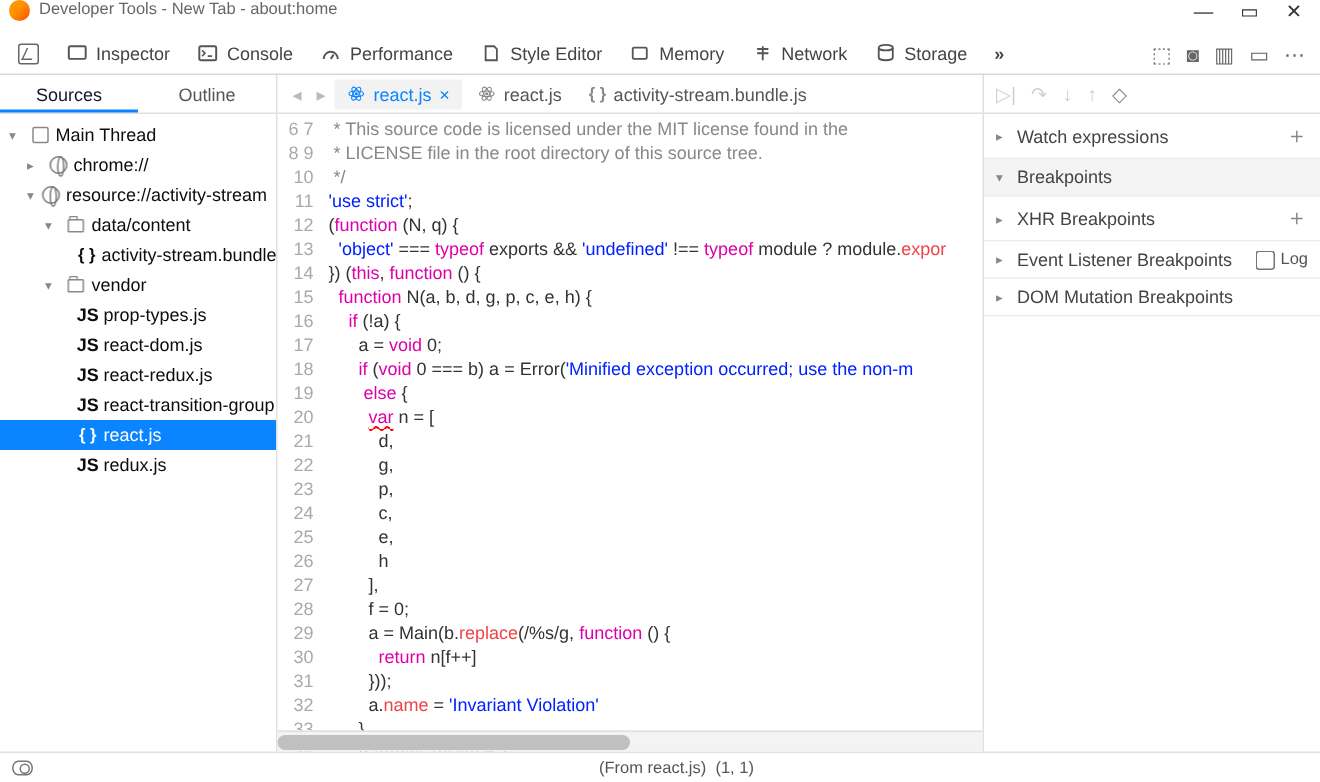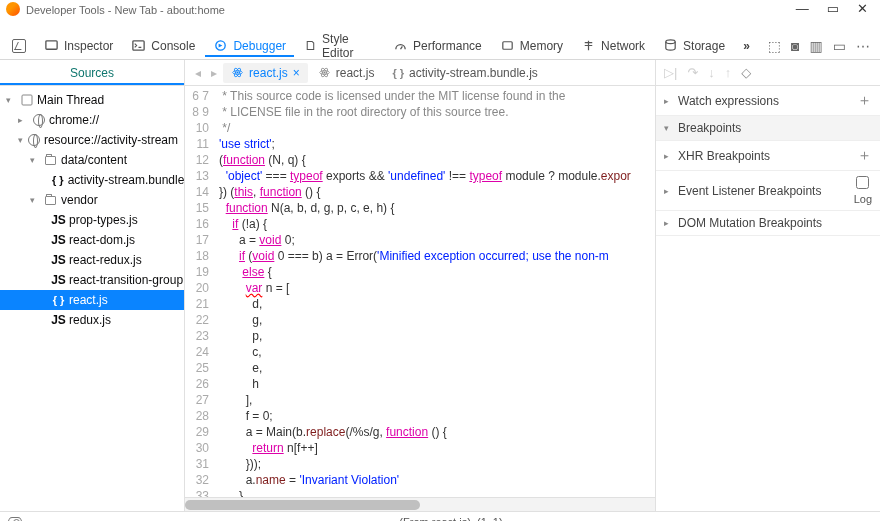--- a/index.html
+++ b/index.html
@@ -1,68 +1,68 @@
 <!DOCTYPE html>
 <html><head>
 <meta charset="utf-8">
 <style>
 * { margin:0; padding:0; box-sizing:border-box; font-family:"Segoe UI",Tahoma,sans-serif; }
 body { width:880px; height:521px; background:#fff; font-size:12px; color:#0c0c0d; overflow:hidden; position:relative; }
-.titlebar { height:22px; display:flex; align-items:flex-end; padding:16px 6px; color:#666; font-size:11px; }
+.titlebar { height:22px; display:flex; align-items:flex-start; padding:0 6px; color:#666; font-size:11px; }
 .titlebar .ff { width:14px; height:14px; border-radius:50%; background:linear-gradient(135deg,#ff9500 40%,#ff4f00); margin-right:6px; }
 .titlebar .controls { margin-left:auto; display:flex; gap:18px; padding-right:6px; font-size:13px; color:#333; }
 .titlebar .controls span { cursor:pointer; }
 .toolbar { height:28px; border-bottom:1px solid #d8d8d8; display:flex; align-items:center; padding:0 4px; gap:2px; color:#444; }
 .tool { display:flex; align-items:center; gap:5px; padding:4px 8px; border-radius:2px; font-size:12px; cursor:pointer; }
 .tool.active { color:#0a84ff; border-bottom:2px solid #0a84ff; border-radius:0; padding-bottom:2px; }
 .tool svg { width:15px; height:15px; }
 .spacer { flex:1; }
 .tool-icons { display:flex; gap:10px; padding:0 6px; color:#666; }
 .tool-icons span { cursor:pointer; font-size:14px; }
 .main { display:flex; height:451px; }
 .left { width:185px; border-right:1px solid #e0e0e0; display:flex; flex-direction:column; }
 .left-tabs { display:flex; height:26px; border-bottom:1px solid #e0e0e0; }
 .left-tabs div { flex:1; text-align:center; line-height:26px; font-size:12px; cursor:pointer; color:#555; }
-.left-tabs div.active { color:#0f766e; border-bottom:2px solid #0a84ff; }
+.left-tabs div.active { color:#0f172a; border-bottom:2px solid #0a84ff; }
 .tree { padding:4px 0; overflow:auto; flex:1; font-size:12px; }
 .tree-item { display:flex; align-items:center; gap:4px; padding:3px 6px; white-space:nowrap; }
 .tree-item.active { background:#0a84ff; color:#fff; }
 .tree-item .arrow { width:10px; display:inline-block; color:#888; font-size:9px; }
 .tree-icon { width:13px; height:13px; display:inline-flex; align-items:center; justify-content:center; }
 .dir-ic { width:11px; height:9px; border:1px solid #888; border-radius:1px; position:relative; }
 .dir-ic:before { content:''; position:absolute; top:-3px; left:0; width:4px; height:2px; border:1px solid #888; border-bottom:0; border-radius:1px 1px 0 0; }
 .js-badge { font-size:12px; font-weight:bold; }
 .brace-ic { font-weight:bold; font-size:11px; }
 .globe { width:12px; height:12px; border:1.2px solid #777; border-radius:50%; position:relative; }
 .globe:before { content:''; position:absolute; left:4px; top:-1px; width:3px; height:12px; border:1px solid #777; border-radius:50%; }
 .center { flex:1; display:flex; flex-direction:column; min-width:0; }
 .editor-tabs { height:26px; display:flex; align-items:center; border-bottom:1px solid #e0e0e0; padding:0 6px; gap:2px; overflow:hidden; }
 .etab { display:flex; align-items:center; gap:5px; padding:3px 8px; font-size:12px; color:#555; border-radius:2px; cursor:pointer; }
 .etab.active { color:#0a84ff; background:#f2f2f2; }
 .react-ic { width:13px; height:13px; }
 .code-area { flex:1; display:flex; overflow:hidden; font-family:Consolas,Menlo,monospace; font-size:12px; line-height:16px; position:relative; }
 .gutter { width:30px; text-align:right; color:#aaa; padding:2px 6px 2px 0; user-select:none; }
 .code { flex:1; padding:2px 0 2px 4px; white-space:pre; overflow:hidden; color:#333; }
-.kw { color:#dd00a9;text-decoration:underline; }
+.kw { color:#dd00a9; }
 .str { color:#0021ff; }
 .com { color:#888; }
-.prop { color:#7f1d1d; }
+.prop { color:#ef4444; }
 .err { text-decoration:wavy underline #ff0000; }
 .hscroll { position:absolute; bottom:0; left:0; right:0; height:14px; background:#f3f3f3; border-top:1px solid #e0e0e0; }
 .hscroll-thumb { position:absolute; left:0; top:2px; width:50%; height:10px; background:#c0c0c0; border-radius:5px; }
 .right { width:225px; border-left:1px solid #e0e0e0; display:flex; flex-direction:column; }
 .dbg-controls { height:26px; border-bottom:1px solid #e0e0e0; display:flex; align-items:center; gap:10px; padding:0 8px; color:#888; font-size:13px; }
 .dbg-controls .disabled { opacity:0.4; }
 .accordion-row { display:flex; align-items:center; gap:4px; padding:5px 8px; border-bottom:1px solid #eee; font-size:12px; color:#444; cursor:pointer; }
 .accordion-row .arw { width:10px; font-size:9px; color:#888; }
 .accordion-row.open .arw { transform:rotate(90deg); display:inline-block; }
 .sub-row { padding:5px 8px 5px 24px; font-size:12px; color:#444; display:flex; align-items:center; gap:6px; border-bottom:1px solid #eee; }
 .sub-row input[type=checkbox] { width:12px; height:12px; }
 .plus { margin-left:auto; color:#888; font-size:15px; cursor:pointer; }
-.log-badge { margin-left:auto; font-size:11px; color:#555; display:flex; align-items:center; gap:4px;flex-direction:column; }
+.log-badge { margin-left:auto; font-size:11px; color:#555; display:flex; align-items:center; gap:4px; }
 .status { height:20px; border-top:1px solid #e0e0e0; display:flex; align-items:center; padding:0 8px; font-size:11px; color:#555; gap:8px; }
 .eye { width:14px; height:10px; border:1px solid #777; border-radius:60%/100%; position:relative; }
 .eye:before { content:''; position:absolute; left:4px; top:1px; width:5px; height:5px; border:1px solid #777; border-radius:50%; }
 .picker-ic { width:14px; height:14px; border:1.5px solid #666; border-radius:2px; position:relative; display:inline-block; }
 .picker-ic:before { content:''; position:absolute; left:3px; bottom:2px; width:6px; height:7px; border-left:1.5px solid #666; border-bottom:1.5px solid #666; transform:skewX(-25deg); }
 </style>
 </head>
 <body>
 
 <div class="titlebar">
@@ -85,39 +85,32 @@
       </svg>
       <span>Inspector</span>
     </span>
   <span class="tool">
       <svg viewBox="0 0 16 16">
         <rect x="2" y="3" width="12" height="10" rx="1" fill="none" stroke="#555" stroke-width="1.4"></rect>
         <path d="M4 6l2 2-2 2M8 10h3" stroke="#555" stroke-width="1.2" fill="none"></path>
       </svg>
       <span>Console</span>
     </span>
-  <span class="tool active">
-      <svg viewBox="0 0 16 16">
-        <circle cx="8" cy="8" r="5" fill="none" stroke="#0a84ff" stroke-width="1.4"></circle>
-        <path d="M6 6l4 2-4 2z" fill="#0a84ff"></path>
-      </svg>
-      <span>Debugger</span>
-    </span>
-  <span class="tool">
-      <svg viewBox="0 0 16 16">
-        <path d="M4 3h6l2 2v8H4z" fill="none" stroke="#555" stroke-width="1.3"></path>
-      </svg>
-      <span>Style Editor</span>
-    </span>
   <span class="tool">
       <svg viewBox="0 0 16 16">
         <path d="M3 12a5 5 0 0110 0" fill="none" stroke="#555" stroke-width="1.4"></path>
         <path d="M8 12l2-3" stroke="#555" stroke-width="1.4"></path>
       </svg>
       <span>Performance</span>
+    </span>
+  <span class="tool">
+      <svg viewBox="0 0 16 16">
+        <path d="M4 3h6l2 2v8H4z" fill="none" stroke="#555" stroke-width="1.3"></path>
+      </svg>
+      <span>Style Editor</span>
     </span>
   <span class="tool">
       <svg viewBox="0 0 16 16">
         <rect x="3" y="4" width="10" height="8" rx="1" fill="none" stroke="#555" stroke-width="1.3"></rect>
       </svg>
       <span>Memory</span>
     </span>
   <span class="tool">
       <svg viewBox="0 0 16 16">
         <path d="M4 5h8M4 8h8M8 3v10" stroke="#555" stroke-width="1.3"></path>
@@ -139,20 +132,21 @@
     <span>▥</span>
     <span>▭</span>
     <span>⋯</span>
   </div>
 </div>
 
 <div class="main">
   <div class="left">
     <div class="left-tabs">
       <div class="active">Sources</div>
+      <div>Outline</div>
     </div>
     <div class="tree">
       <div class="tree-item" style="padding-left:6px">
           <span class="arrow">▾</span>
           <span class="tree-icon">
             <svg width="12" height="12" viewBox="0 0 12 12">
               <rect x="1" y="1" width="10" height="10" rx="1" fill="none" stroke="#888"></rect>
             </svg>
           </span>
           <span>Main Thread</span>

